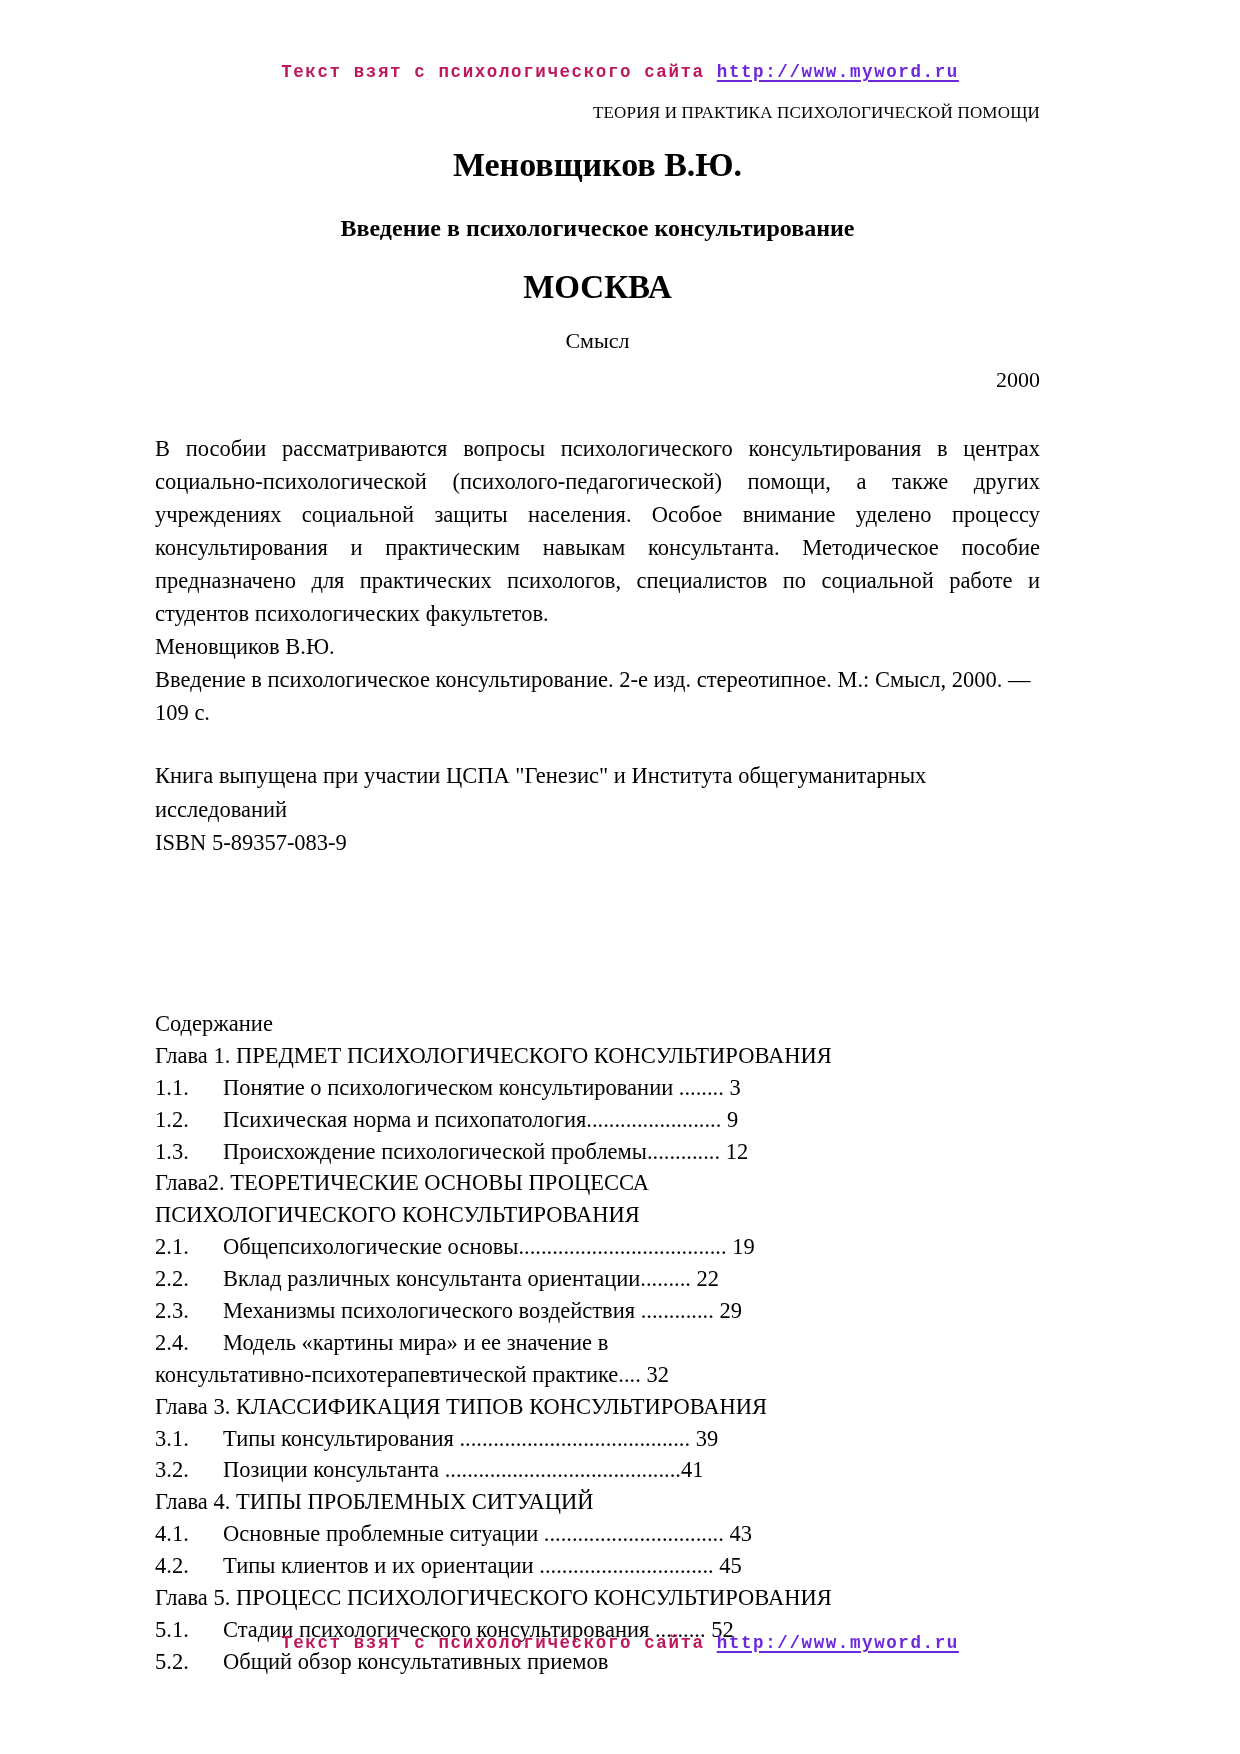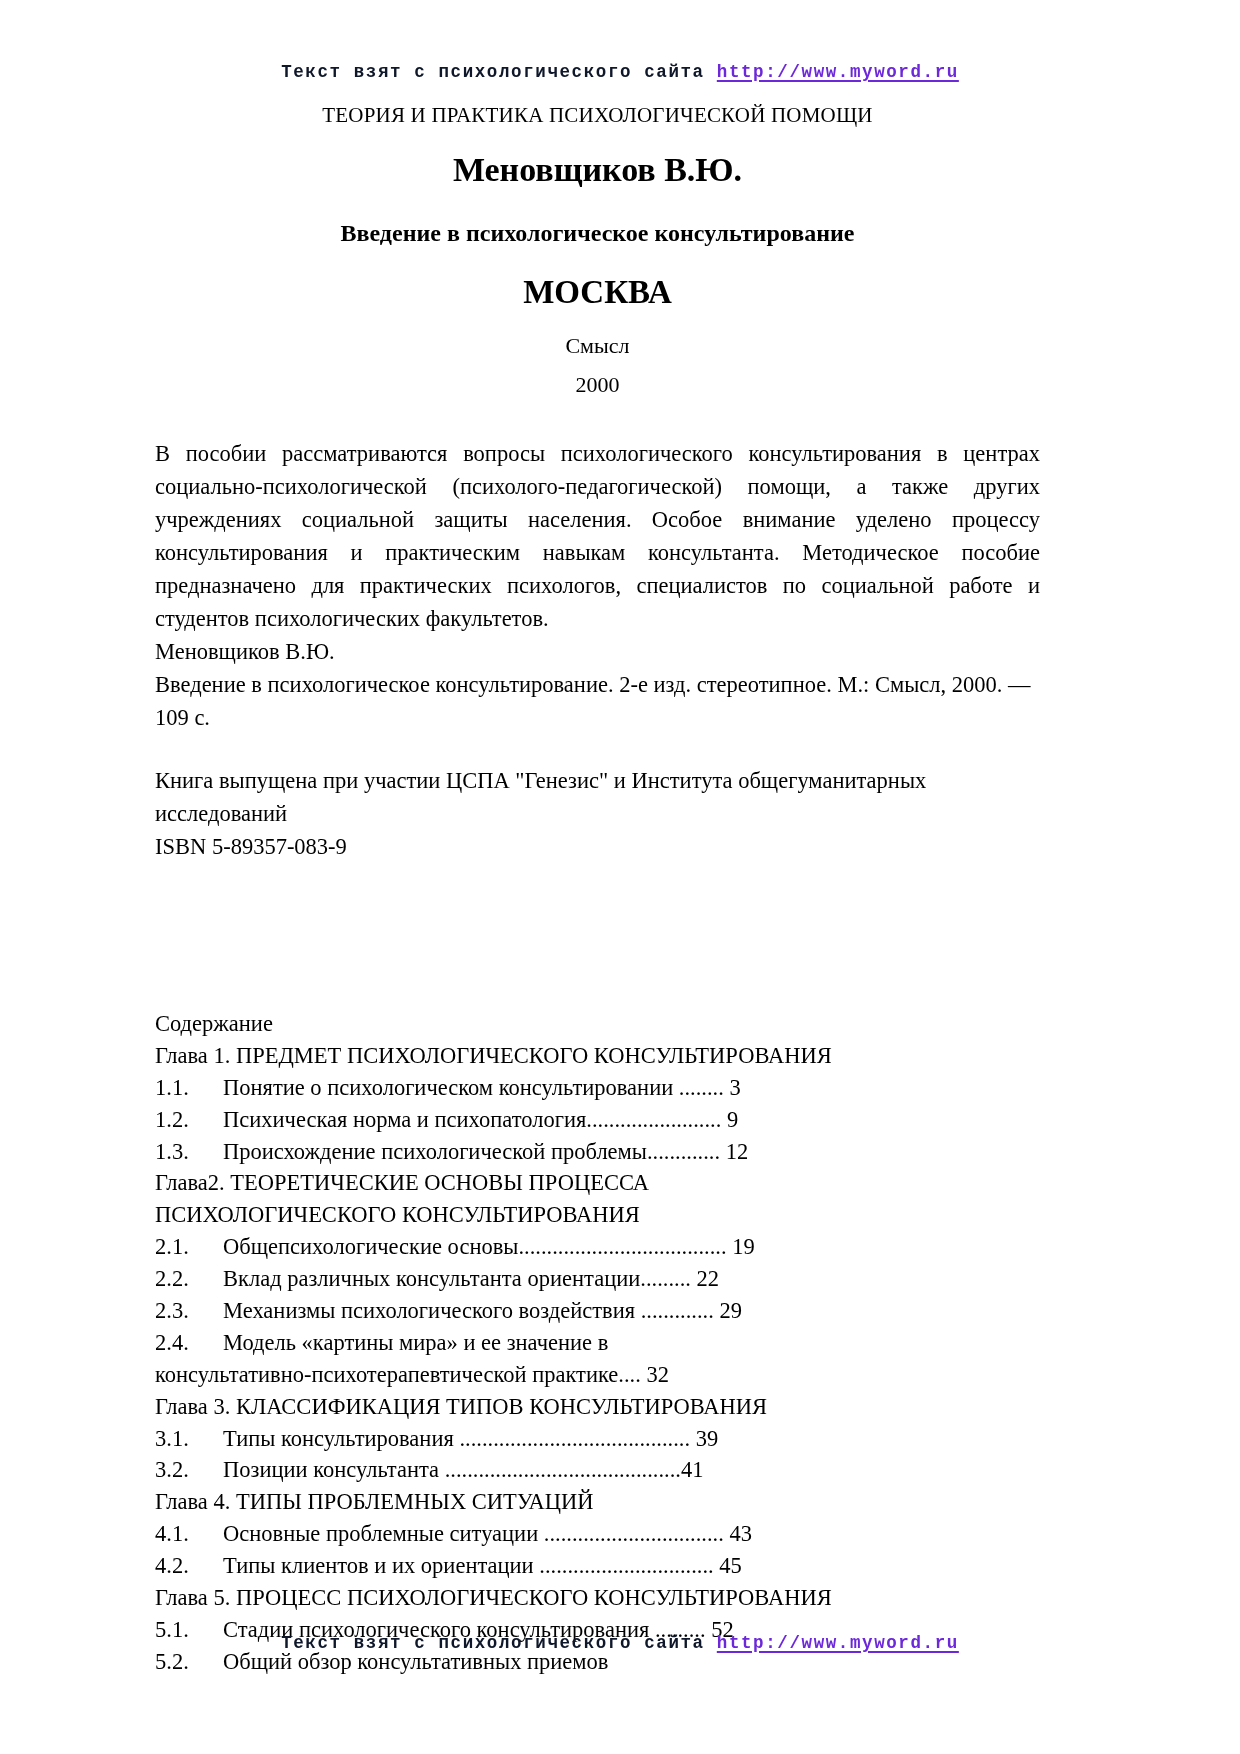--- a/index.html
+++ b/index.html
@@ -33,38 +33,38 @@
     width: 1240px;
     text-align: center;
     font-family: "Liberation Mono", "DejaVu Sans Mono", monospace;
     font-size: 17.5px;
     font-weight: bold;
     letter-spacing: 1.6px;
     white-space: nowrap;
   }
   .banner-header { top: 62px; }
   .banner-footer { top: 1633px; }
-  .banner .banner-text { color: #0f172a; }
+  .banner .banner-text { color: #be185d; }
   .banner .banner-url {
     color: #6d28d9;
     text-decoration-thickness: 2px;
     text-underline-offset: 3px;
   }
 
   
   .content {
     position: absolute;
     left: 155px;
     top: 103px;
     width: 885px;
   }
 
   .series-line {
-    text-align: center;
-    font-size: 21px;
+    text-align: right;
+    font-size: 17px;
     letter-spacing: 0.2px;
     line-height: 1.2;
     margin: 0 0 22px 0;
   }
   .author-line {
     text-align: center;
     font-size: 34px;
     font-weight: bold;
     line-height: 1.2;
     margin: 0 0 28px 0;
@@ -83,21 +83,21 @@
     line-height: 1.15;
     margin: 0 0 20px 0;
   }
   .publisher {
     text-align: center;
     font-size: 22px;
     line-height: 1.25;
     margin: 12px;
   }
   .year {
-    text-align: center;
+    text-align: right;
     font-size: 22px;
     line-height: 1.25;
     margin: 0;
   }
 
   
   .abstract {
     margin: 38px 0 0 0;
     font-size: 22.5px;
     line-height: 1.47;

